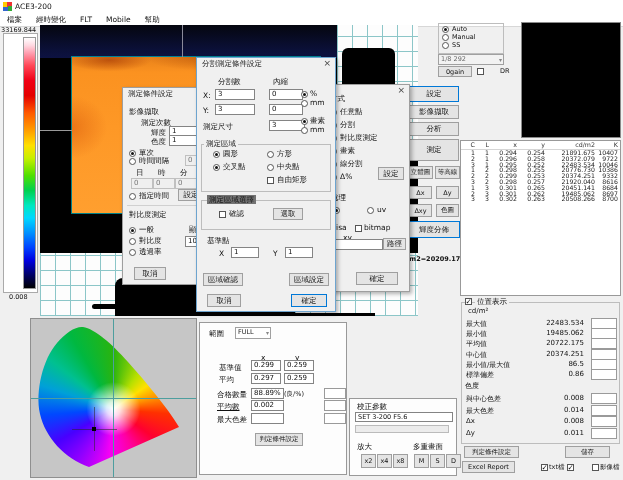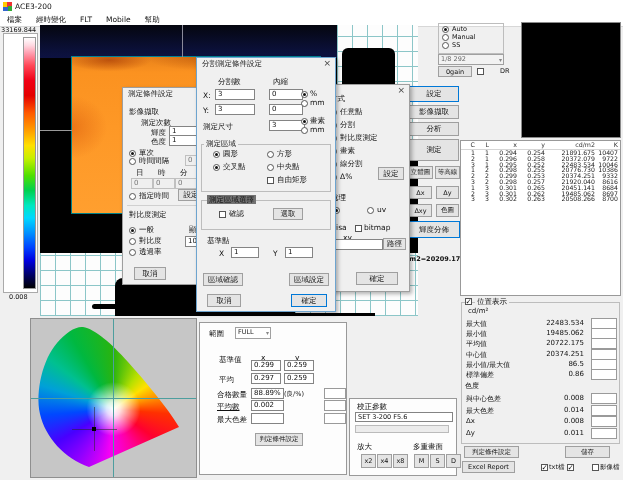--- a/index.html
+++ b/index.html
@@ -315,21 +315,21 @@
     <div id="wdot"></div>
   </div>
 
   <div class="wpanel" style="left:199px;top:322px;width:148px;height:153px;">
     <span class="lbl" style="left:9px;top:6px;">範圍</span>
     <div class="ddown" style="left:35px;top:4px;width:30px;height:10px;color:#222;background:#fff;">
       <span>FULL</span><span class="ar">▾</span>
     </div>
     <span class="lbl" style="left:61px;top:30px;">x</span>
     <span class="lbl" style="left:95px;top:30px;">y</span>
-    <span class="lbl" style="left:19px;top:32px;">基準值</span>
+    <span class="lbl" style="left:19px;top:40px;">基準值</span>
     <span class="fld" style="left:51px;top:37px;width:24px;height:9px;">0.299</span>
     <span class="fld" style="left:84px;top:37px;width:24px;height:9px;">0.259</span>
     <span class="lbl" style="left:19px;top:52px;">平均</span>
     <span class="fld" style="left:51px;top:50px;width:24px;height:9px;">0.297</span>
     <span class="fld" style="left:84px;top:50px;width:24px;height:9px;">0.259</span>
     <span class="lbl" style="left:17px;top:67px;">合格數量</span>
     <span class="fld" style="left:51px;top:65px;width:27px;height:9px;">88.89%</span>
     <span class="lbl" style="left:84px;top:67px;font-size:6.5px;">(良/%)</span>
     <span style="position:absolute;left:124px;top:65px;width:20px;height:9px;background:#fff;border:1px solid #9a9a9a;"></span>
     <span class="lbl" style="left:17px;top:79px;text-decoration:underline;">平均數</span>

